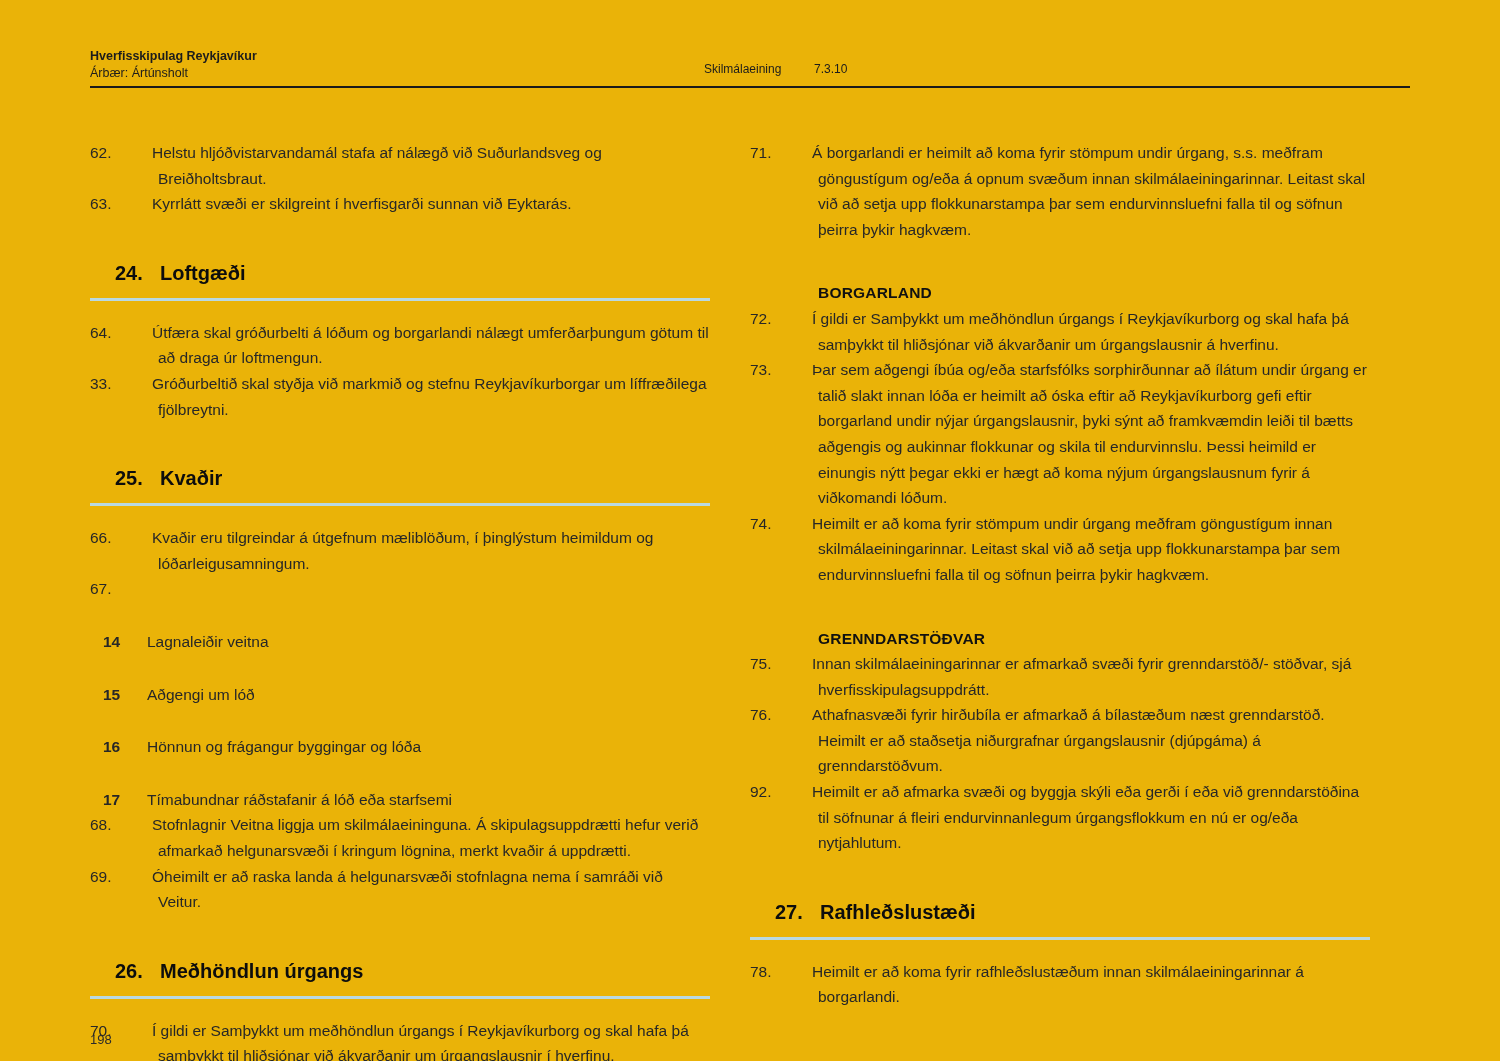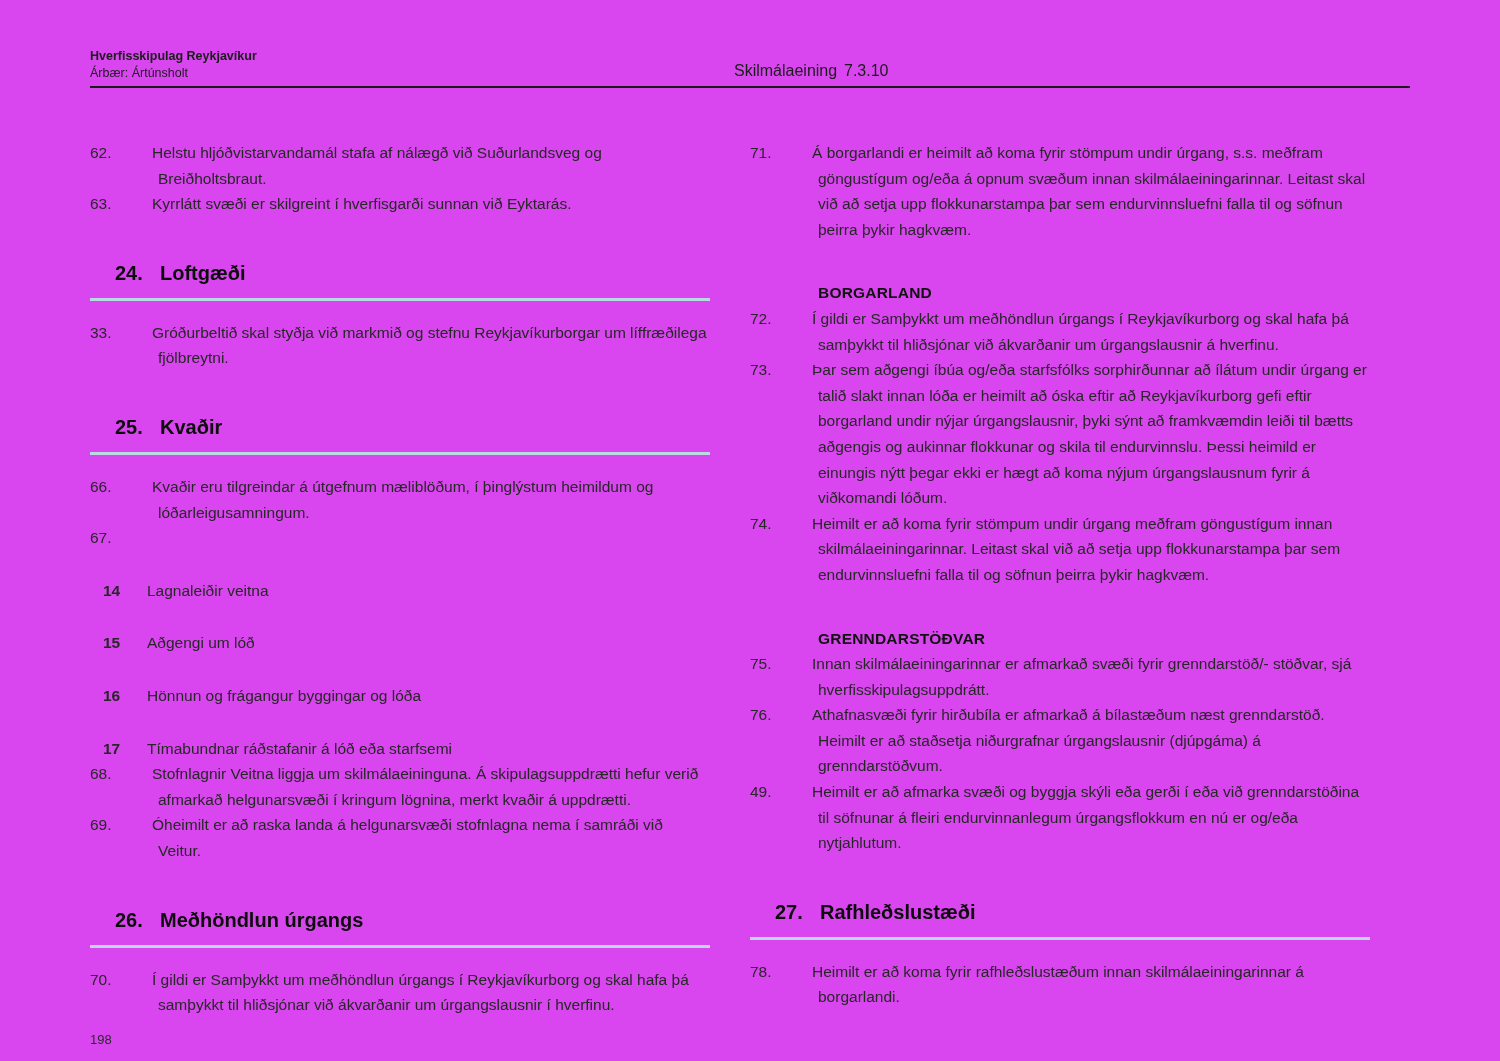--- a/index.html
+++ b/index.html
@@ -5,29 +5,29 @@
   * { margin: 0; padding: 0; box-sizing: border-box; }
   html, body { background: #ffffff; }
   body {
     width: 1500px;
     height: 1061px;
     position: relative;
     font-family: "Liberation Sans", "DejaVu Sans", sans-serif;
     color: #272727;
     overflow: hidden;
   }
-  .page { position: absolute; inset: 0; background: #d946ef; }
+  .page { position: absolute; inset: 0; background: #eab308; }
 
   
   .header { position: absolute; top: 48px; left: 90px; right: 90px; }
   .doc-title { font-size: 12.5px; font-weight: 700; color: #1c1c1c; line-height: 17px; }
   .doc-subtitle { font-size: 12.5px; color: #1c1c1c; line-height: 17px; }
   .header-center {
-    position: absolute; top: 14px; left: 644px;
-    font-size: 16px; color: #1c1c1c;
+    position: absolute; top: 14px; left: 614px;
+    font-size: 12px; color: #1c1c1c;
   }
   .header-center .unit-number { position: absolute; left: 110px; top: 0; white-space: nowrap; }
   .header-rule {
     position: absolute; top: 86px; left: 90px; width: 1320px;
     border: none; border-top: 2px solid #1a1a1a;
   }
 
   
   .columns {
     position: absolute; top: 140px; left: 90px;
@@ -91,20 +91,24 @@
 
       <div class="section">
         <div class="section-head">
           <span class="sec-num">24.</span>
           <span class="sec-title">Loftgæði</span>
         </div>
         <hr class="section-rule">
       </div>
 
       <div class="item">
+        <span class="num">64.</span>
+        <span class="text">Útfæra skal gróðurbelti á lóðum og borgarlandi nálægt umferðarþungum götum til að draga úr loftmengun.</span>
+      </div>
+      <div class="item">
         <span class="num">33.</span>
         <span class="text">Gróðurbeltið skal styðja við markmið og stefnu Reykjavíkurborgar um líffræðilega fjölbreytni.</span>
       </div>
 
       <div class="section">
         <div class="section-head">
           <span class="sec-num">25.</span>
           <span class="sec-title">Kvaðir</span>
         </div>
         <hr class="section-rule">
@@ -185,21 +189,21 @@
 
       <div class="item">
         <span class="num">75.</span>
         <span class="text">Innan skilmálaeiningarinnar er afmarkað svæði fyrir grenndarstöð/- stöðvar, sjá hverfisskipulagsuppdrátt.</span>
       </div>
       <div class="item">
         <span class="num">76.</span>
         <span class="text">Athafnasvæði fyrir hirðubíla er afmarkað á bílastæðum næst grenndarstöð. Heimilt er að staðsetja niðurgrafnar úrgangslausnir (djúpgáma) á grenndarstöðvum.</span>
       </div>
       <div class="item">
-        <span class="num">49.</span>
+        <span class="num">92.</span>
         <span class="text">Heimilt er að afmarka svæði og byggja skýli eða gerði í eða við grenndarstöðina til söfnunar á fleiri endurvinnanlegum úrgangsflokkum en nú er og/eða nytjahlutum.</span>
       </div>
 
       <div class="section">
         <div class="section-head">
           <span class="sec-num">27.</span>
           <span class="sec-title">Rafhleðslustæði</span>
         </div>
         <hr class="section-rule">
       </div>

